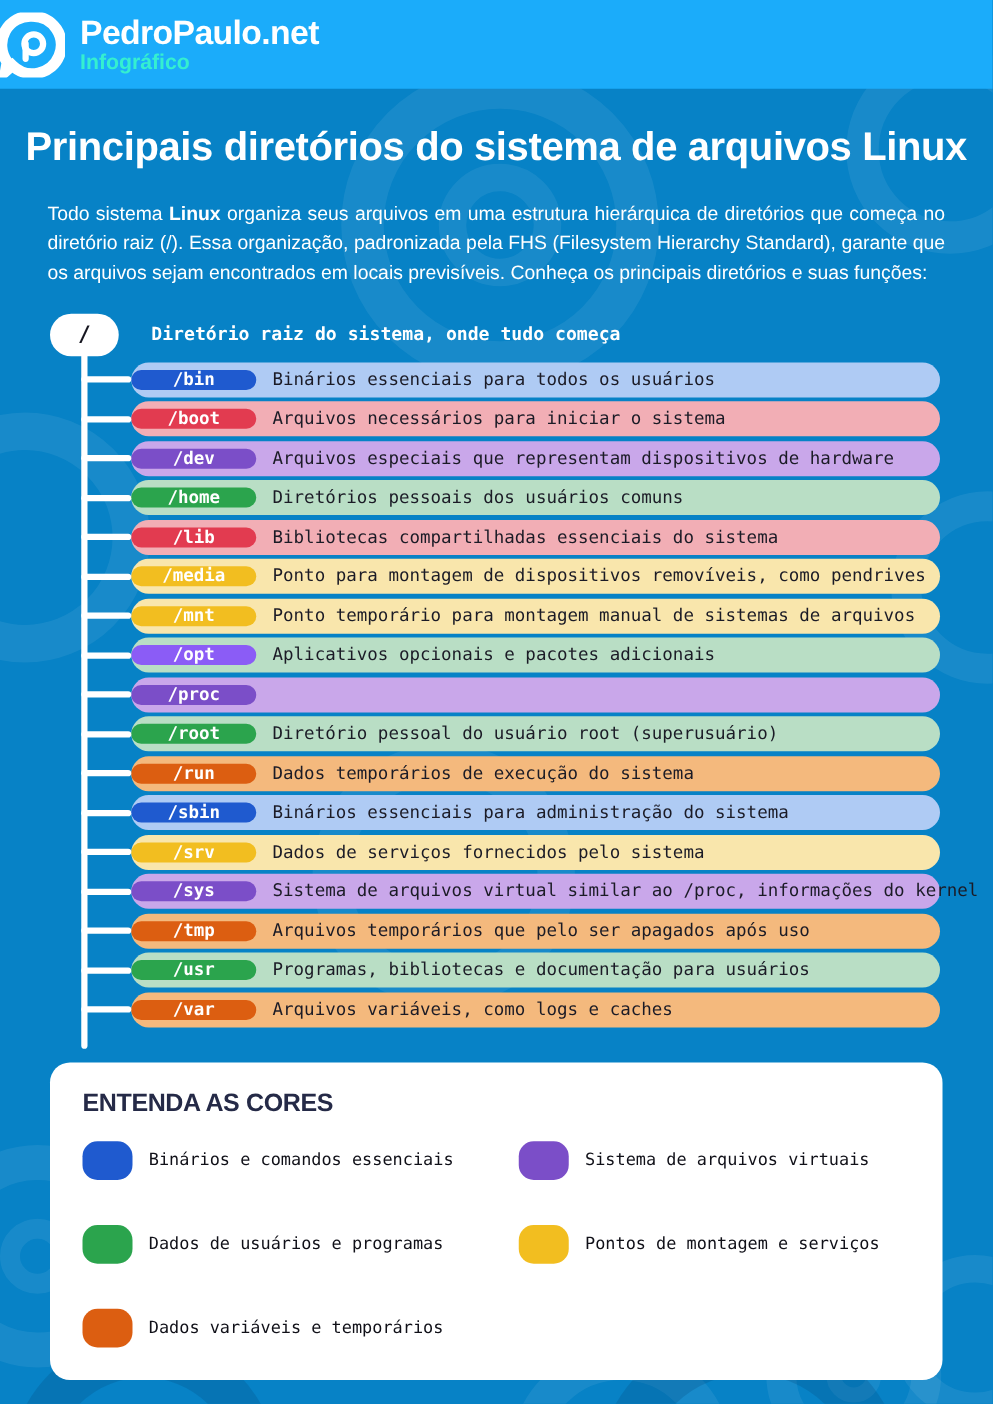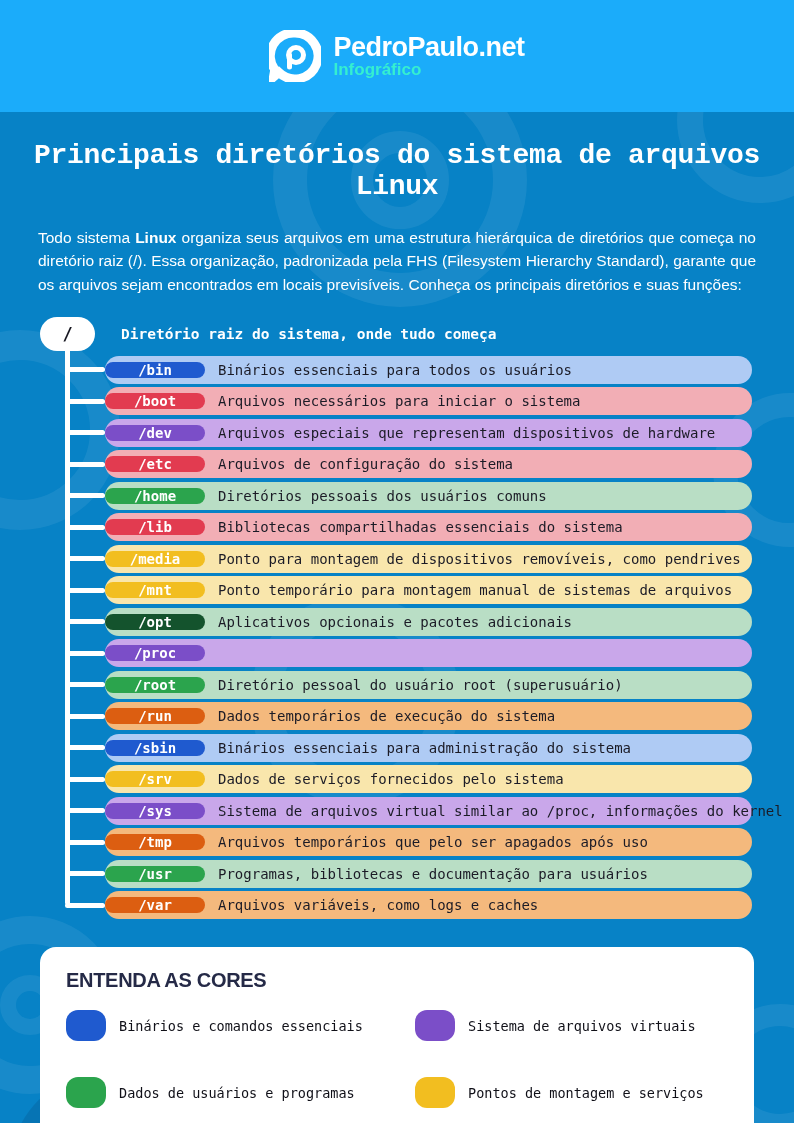--- a/index.html
+++ b/index.html
@@ -5,32 +5,32 @@
   html,body{margin:0;padding:0;}
   body{
     width:794px;height:1123px;overflow:hidden;position:relative;
     background:#0782C6;
     font-family:"Liberation Sans",sans-serif;
   }
   
   .watermarks{position:absolute;inset:0;z-index:0;pointer-events:none;}
   
   .header{
-    position:relative;z-index:2;height:112px;background:#1BACFA;
-    display:flex;align-items:center;justify-content:center;gap:12px;
+    position:relative;z-index:2;height:71px;background:#1BACFA;
+    display:flex;align-items:center;gap:12px;
   }
   .logo{width:52px;height:52px;flex:0 0 auto;}
   .brand-block{display:flex;flex-direction:column;line-height:1.05;}
   .brand{color:#ffffff;font-size:27px;font-weight:bold;letter-spacing:-0.5px;}
   .brand-sub{color:#35EFD0;font-size:17px;font-weight:bold;}
   
   .content{position:relative;z-index:1;}
   .page-title{
-    color:#ffffff;font-size:28px;font-weight:bold;text-align:center;
-    margin:28px 20px 0 20px;letter-spacing:-0.3px;font-family:Liberation Mono, monospace;
+    color:#ffffff;font-size:32px;font-weight:bold;text-align:center;
+    margin:28px 20px 0 20px;letter-spacing:-0.3px;
   }
   .intro{
     color:#ffffff;font-size:15.5px;line-height:1.5;text-align:justify;
     margin:24px 38px 0 38px;
   }
   .intro b{font-weight:bold;}
   
   .tree{position:relative;margin:20px 0 0 0;}
   .trunk{
     position:absolute;left:65px;top:30px;width:5px;background:#ffffff;
@@ -143,24 +143,20 @@
   <div class="dir-row" style="background: rgb(242, 174, 181); align-items: center;">
     <div class="dir-pill" style="background: rgb(226, 59, 80);">/boot</div>
     <div class="dir-desc">Arquivos necessários para iniciar o sistema</div>
   </div>
 
   <div class="dir-row" style="background: rgb(201, 167, 234);">
     <div class="dir-pill" style="background: rgb(123, 78, 200);">/dev</div>
     <div class="dir-desc">Arquivos especiais que representam dispositivos de hardware</div>
   </div>
 
-  <div class="dir-row" style="background: rgb(242, 174, 181);">
-    <div class="dir-pill" style="background: rgb(226, 59, 80);">/etc</div>
-    <div class="dir-desc">Arquivos de configuração do sistema</div>
-  </div>
 
   <div class="dir-row" style="background: rgb(185, 222, 197);">
     <div class="dir-pill" style="background: rgb(43, 164, 77);">/home</div>
     <div class="dir-desc">Diretórios pessoais dos usuários comuns</div>
   </div>
 
   <div class="dir-row" style="background: rgb(242, 174, 181);">
     <div class="dir-pill" style="background: rgb(226, 59, 80);">/lib</div>
     <div class="dir-desc">Bibliotecas compartilhadas essenciais do sistema</div>
   </div>
@@ -169,21 +165,21 @@
     <div class="dir-pill" style="background: rgb(242, 190, 32);">/media</div>
     <div class="dir-desc">Ponto para montagem de dispositivos removíveis, como pendrives</div>
   </div>
 
   <div class="dir-row" style="background: rgb(249, 230, 172);">
     <div class="dir-pill" style="background: rgb(242, 190, 32);">/mnt</div>
     <div class="dir-desc">Ponto temporário para montagem manual de sistemas de arquivos</div>
   </div>
 
   <div class="dir-row" style="background: rgb(185, 222, 197);">
-    <div class="dir-pill" style="background: #14532d;">/opt</div>
+    <div class="dir-pill" style="background: #8b5cf6;">/opt</div>
     <div class="dir-desc">Aplicativos opcionais e pacotes adicionais</div>
   </div>
 
   <div class="dir-row" style="background: rgb(201, 167, 234);">
     <div class="dir-pill" style="background: rgb(123, 78, 200);">/proc</div>
   </div>
 
   <div class="dir-row" style="background: rgb(185, 222, 197);">
     <div class="dir-pill" style="background: rgb(43, 164, 77);">/root</div>
     <div class="dir-desc">Diretório pessoal do usuário root (superusuário)</div>

